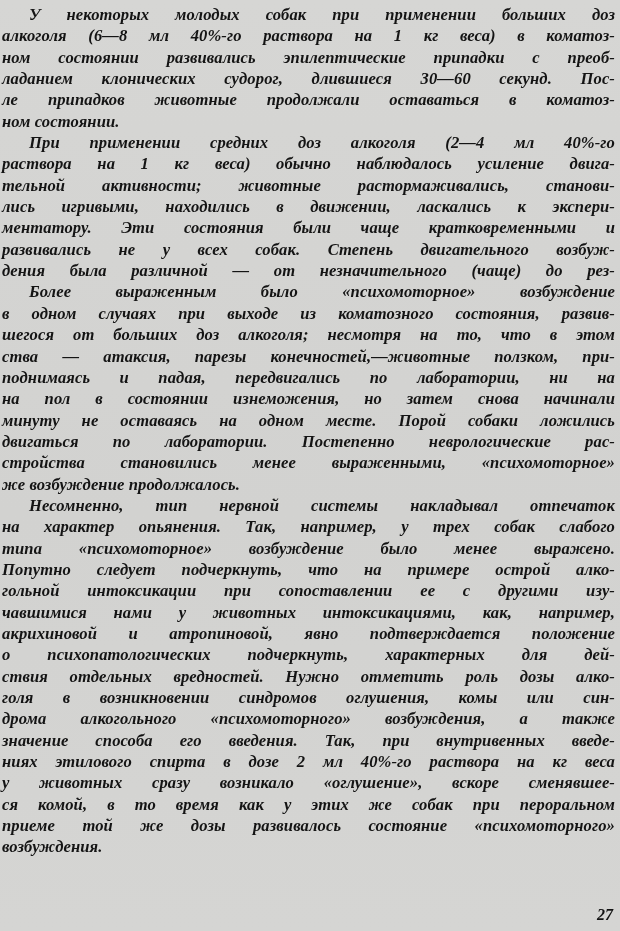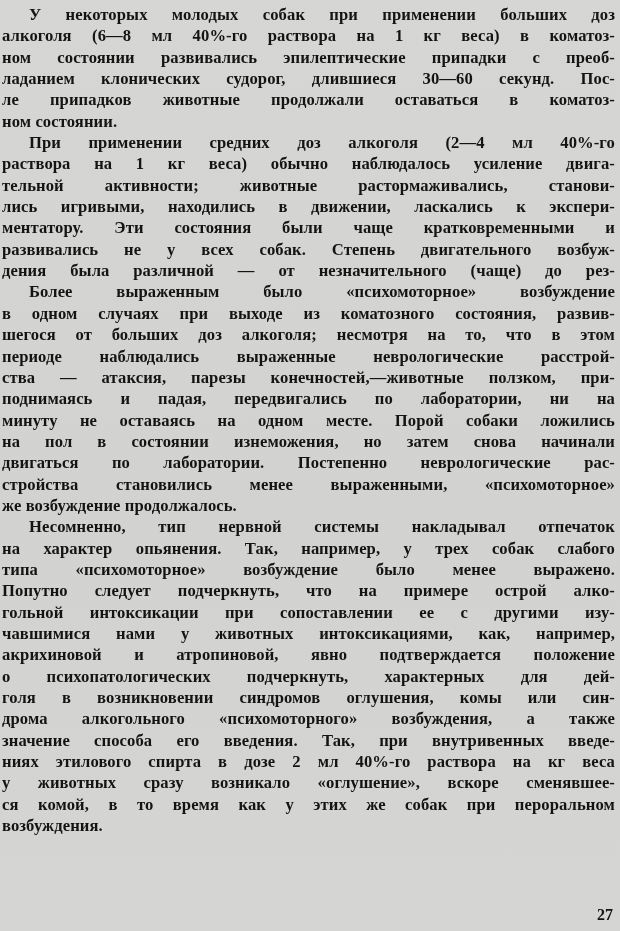--- a/index.html
+++ b/index.html
@@ -12,20 +12,21 @@
     background: #d3d3d1;
     overflow: hidden;
     font-family: "Liberation Serif", "DejaVu Serif", serif;
   }
   .page {
     position: relative;
     width: 620px;
     height: 931px;
     background: linear-gradient(180deg, #d6d6d4 0%, #d2d2d0 55%, #d5d5d3 100%);
     box-sizing: border-box;
+    font-style: italic;
   }
   .text-block {
     position: absolute;
     top: 4px;
     left: 2px;
     right: 5px;
     color: #141414;
     font-size: 16.6px;
     line-height: 21.35px;
     font-weight: 600;
@@ -76,41 +77,42 @@
         <span class="line">тельной активности; животные растормаживались, станови-</span>
         <span class="line">лись игривыми, находились в движении, ласкались к экспери-</span>
         <span class="line">ментатору. Эти состояния были чаще кратковременными и</span>
         <span class="line">развивались не у всех собак. Степень двигательного возбуж-</span>
         <span class="line">дения была различной — от незначительного (чаще) до рез-</span>
       </p>
       <p class="para">
         <span class="line first">Более выраженным было «психомоторное» возбуждение</span>
         <span class="line">в одном случаях при выходе из коматозного состояния, развив-</span>
         <span class="line">шегося от больших доз алкоголя; несмотря на то, что в этом</span>
-        <span class="line">периоде наблюдались выраженные неврологические расстрой-</span>
         <span class="line">ства — атаксия, парезы конечностей,—животные ползком, при-</span>
         <span class="line">поднимаясь и падая, передвигались по лаборатории, ни на</span>
+        <span class="line">на пол в состоянии изнеможения, но затем снова начинали</span>
         <span class="line">минуту не оставаясь на одном месте. Порой собаки ложились</span>
-        <span class="line">на пол в состоянии изнеможения, но затем снова начинали</span>
         <span class="line">двигаться по лаборатории. Постепенно неврологические рас-</span>
         <span class="line">стройства становились менее выраженными, «психомоторное»</span>
         <span class="line last">же возбуждение продолжалось.</span>
       </p>
       <p class="para">
         <span class="line first">Несомненно, тип нервной системы накладывал отпечаток</span>
         <span class="line">на характер опьянения. Так, например, у трех собак слабого</span>
         <span class="line">типа «психомоторное» возбуждение было менее выражено.</span>
         <span class="line">Попутно следует подчеркнуть, что на примере острой алко-</span>
         <span class="line">гольной интоксикации при сопоставлении ее с другими изу-</span>
         <span class="line">чавшимися нами у животных интоксикациями, как, например,</span>
         <span class="line">акрихиновой и атропиновой, явно подтверждается положение</span>
         <span class="line">о психопатологических подчеркнуть, характерных для дей-</span>
+        <span class="line">ствия отдельных вредностей. Нужно отметить роль дозы алко-</span>
         <span class="line">голя в возникновении синдромов оглушения, комы или син-</span>
         <span class="line">дрома алкогольного «психомоторного» возбуждения, а также</span>
         <span class="line">значение способа его введения. Так, при внутривенных введе-</span>
         <span class="line">ниях этилового спирта в дозе 2 мл 40%-го раствора на кг веса</span>
         <span class="line">у животных сразу возникало «оглушение», вскоре сменявшее-</span>
         <span class="line">ся комой, в то время как у этих же собак при пероральном</span>
+        <span class="line">приеме той же дозы развивалось состояние «психомоторного»</span>
         <span class="line last">возбуждения.</span>
       </p>
     </div>
   <div class="page-number">27</div>
 </div>
 
 </body></html>

